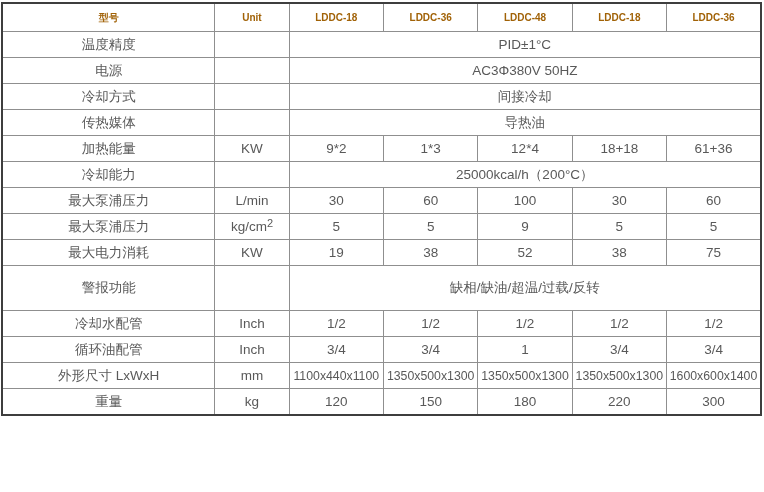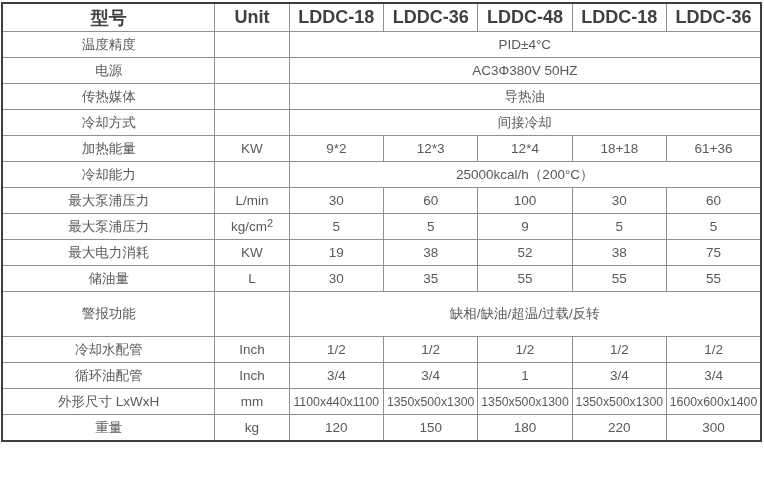--- a/index.html
+++ b/index.html
@@ -25,23 +25,23 @@
   #spec-table col.c-v     { width: 94px; }
   #spec-table th, #spec-table td {
     border: 1px solid #8f8f8f;
     text-align: center;
     vertical-align: middle;
     padding: 0;
     overflow: hidden;
     white-space: nowrap;
   }
   #spec-table th {
-    color: #404040;
+    color: #a16207;
     font-weight: bold;
-    font-size: 18px;
+    font-size: 10px;
     height: 27px;
   }
   #spec-table td {
     color: #595959;
     font-size: 13.5px;
     height: 25px;
   }
   #spec-table tr.tall td { height: 44px; }
   #spec-table td.dim { font-size: 12.3px; }
   #spec-table td sup {
@@ -71,46 +71,46 @@
       <th>LDDC-36</th>
       <th>LDDC-48</th>
       <th>LDDC-18</th>
       <th>LDDC-36</th>
     </tr>
 
 
     <tr>
       <td>温度精度</td>
       <td></td>
-      <td colspan="5">PID±4°C</td>
+      <td colspan="5">PID±1°C</td>
     </tr>
 
     <tr>
       <td>电源</td>
       <td></td>
       <td colspan="5">AC3Φ380V 50HZ</td>
     </tr>
 
     <tr>
+      <td>冷却方式</td>
+      <td></td>
+      <td colspan="5">间接冷却</td>
+    </tr>
+
+    <tr>
       <td>传热媒体</td>
       <td></td>
       <td colspan="5">导热油</td>
     </tr>
 
     <tr>
-      <td>冷却方式</td>
-      <td></td>
-      <td colspan="5">间接冷却</td>
-    </tr>
-
-    <tr>
       <td>加热能量</td>
       <td>KW</td>
       <td>9*2</td>
-      <td>12*3</td>
+      <td>1*3</td>
       <td>12*4</td>
       <td>18+18</td>
       <td>61+36</td>
     </tr>
 
     <tr>
       <td>冷却能力</td>
       <td></td>
       <td colspan="5">25000kcal/h（200°C）</td>
     </tr>
@@ -139,29 +139,20 @@
     <tr>
       <td>最大电力消耗</td>
       <td>KW</td>
       <td>19</td>
       <td>38</td>
       <td>52</td>
       <td>38</td>
       <td>75</td>
     </tr>
 
-    <tr>
-      <td>储油量</td>
-      <td>L</td>
-      <td>30</td>
-      <td>35</td>
-      <td>55</td>
-      <td>55</td>
-      <td>55</td>
-    </tr>
 
     <tr class="tall">
       <td>警报功能</td>
       <td></td>
       <td colspan="5">缺相/缺油/超温/过载/反转</td>
     </tr>
 
     <tr>
       <td>冷却水配管</td>
       <td>Inch</td>

